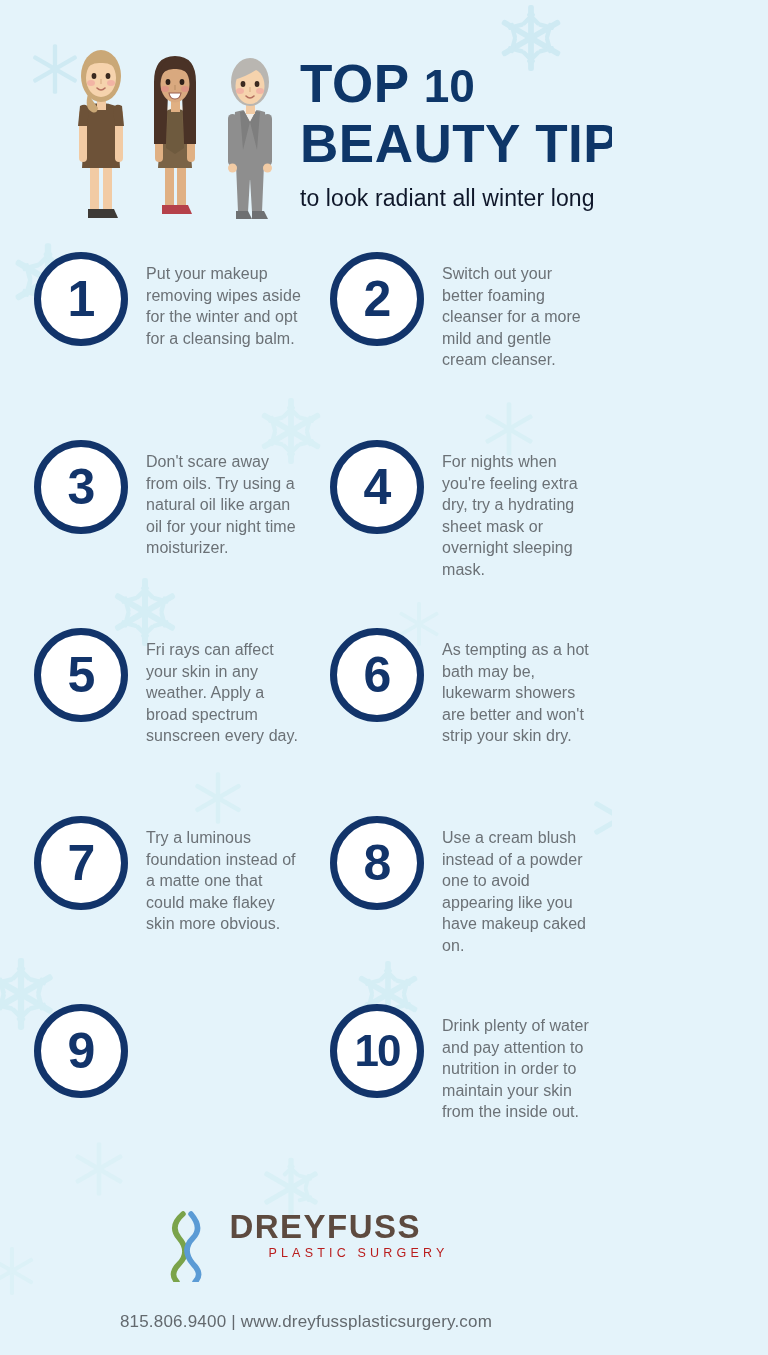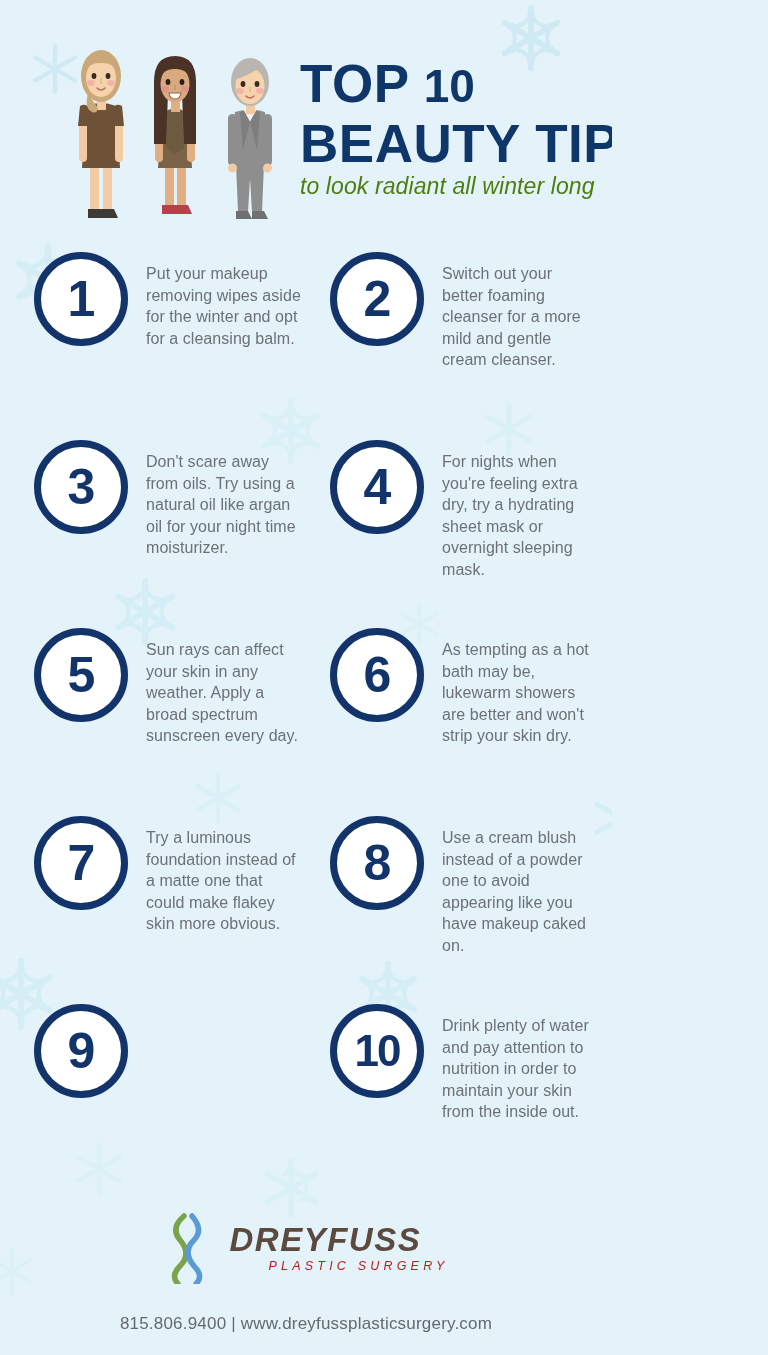--- a/index.html
+++ b/index.html
@@ -58,26 +58,25 @@
   }
   .title-line {
     font-weight: bold;
     font-size: 53px;
     line-height: 57px;
     letter-spacing: 0.5px;
     color: #0e3668;
   }
   .title-line .ten { font-size: 46px; letter-spacing: 0px; }
   .subtitle {
-    margin-top: 0;
+    margin-top: 12px;
     font-size: 23px;
     line-height: 28px;
-    color: #4d7c0f;
+    color: #0f172a;
     letter-spacing: 0.1px;
-    font-style: italic;
   }
 
   
   .tips {
     position: relative;
     z-index: 2;
     margin-top: 8px;
     padding: 0 22px 0 34px;
   }
   .tip-row {
@@ -123,25 +122,24 @@
 
   
   .footer {
     position: relative;
     z-index: 2;
     margin-top: 22px;
     text-align: center;
   }
   .logo-wrap {
     display: inline-flex;
-    align-items: center;
+    align-items: flex-start;
     justify-content: center;
     gap: 20px;
     height: 76px;
-    font-style: italic;
   }
   .logo-mark svg { display: block; }
   .logo-text { text-align: left; }
   .logo-name {
     font-size: 33px;
     font-weight: bold;
     letter-spacing: 1.5px;
     color: #5d4a3f;
     line-height: 34px;
   }
@@ -698,21 +696,21 @@
       </div>
       <div class="tip tip-right">
         <div class="badge">4</div>
         <div class="tip-text">For nights when you're feeling extra dry, try a hydrating sheet mask or overnight sleeping mask.</div>
       </div>
     </div>
 
     <div class="tip-row">
       <div class="tip tip-left">
         <div class="badge">5</div>
-        <div class="tip-text">Sun rays can affect your skin in any weather. Apply a broad spectrum sunscreen every day.</div>
+        <div class="tip-text">Fri rays can affect your skin in any weather. Apply a broad spectrum sunscreen every day.</div>
       </div>
       <div class="tip tip-right">
         <div class="badge">6</div>
         <div class="tip-text">As tempting as a hot bath may be, lukewarm showers are better and won't strip your skin dry.</div>
       </div>
     </div>
 
     <div class="tip-row">
       <div class="tip tip-left">
         <div class="badge">7</div>

